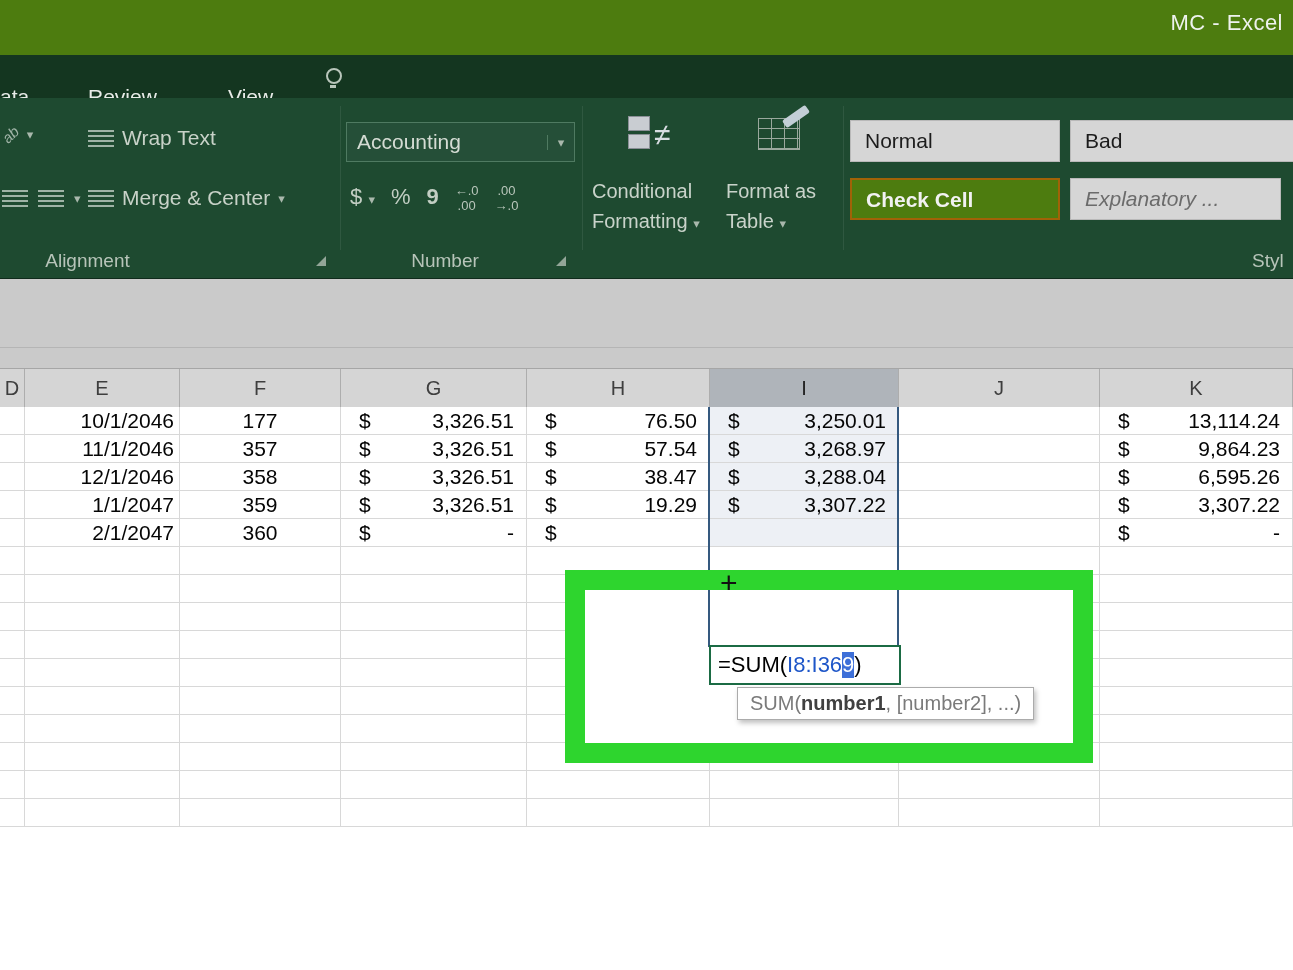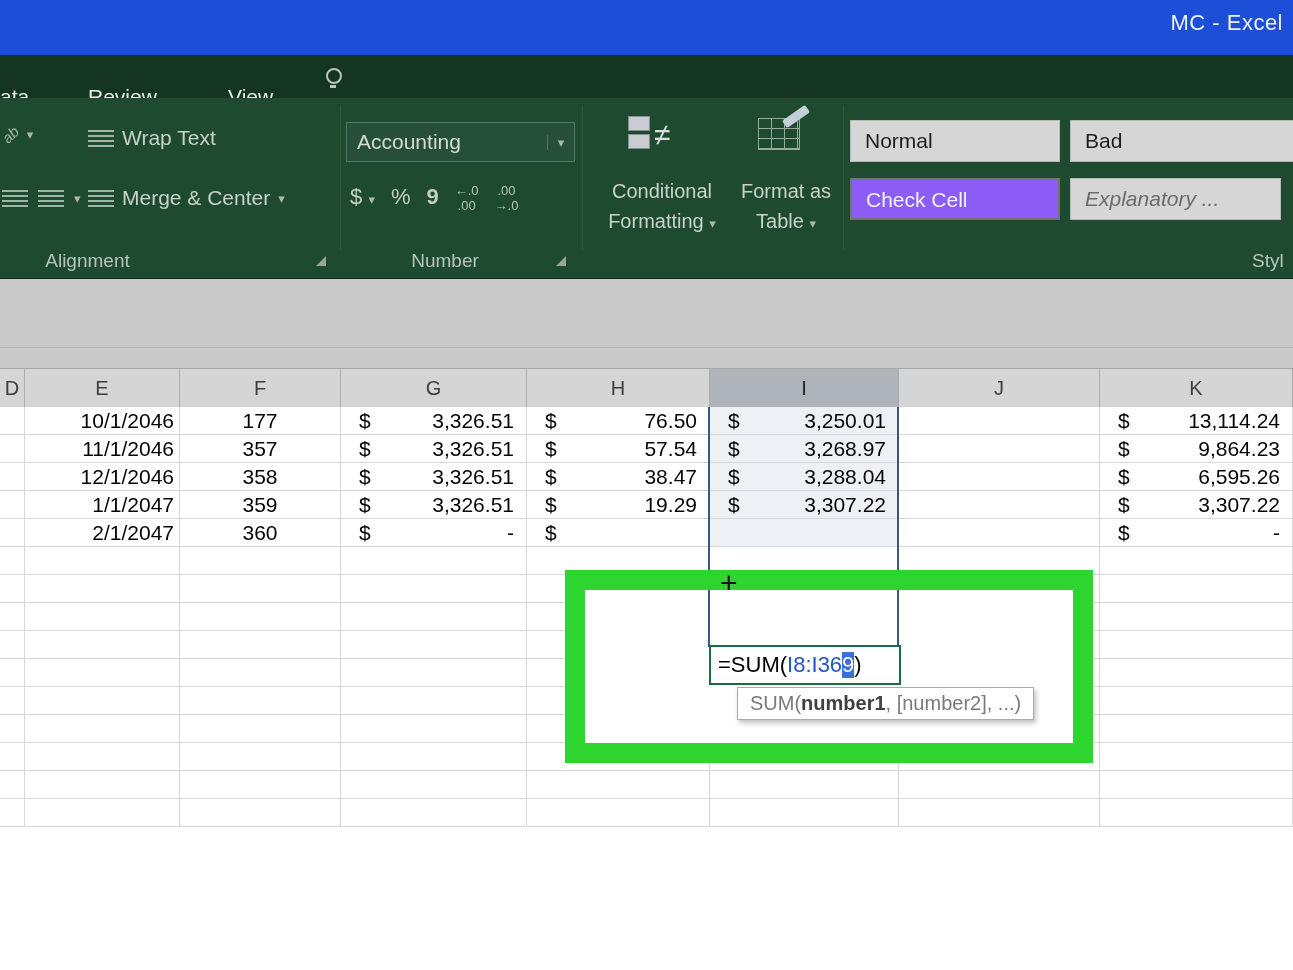--- a/index.html
+++ b/index.html
@@ -1,20 +1,20 @@
 <!DOCTYPE html>
 <html><head>
 <meta charset="utf-8">
 <style>
   html,body{margin:0;padding:0;background:#888;}
   .app{position:relative;width:1293px;height:970px;overflow:hidden;background:#fff;
        font-family:"Liberation Sans",sans-serif;}
 
   
-  .titlebar{position:absolute;left:0;top:0;width:100%;height:55px;background:#1d4ed8;}
+  .titlebar{position:absolute;left:0;top:0;width:100%;height:55px;background:#4d7c0f;}
   .title-text{position:absolute;right:10px;top:10px;font-size:22px;color:#eef2ee;letter-spacing:.5px;}
   .tabsrow{position:absolute;left:0;top:55px;width:100%;height:43px;background:#143620;}
   .tab{position:absolute;top:8px;font-size:21px;color:#e8ece8;margin-top:22px;}
   .tab-data{left:0;}
   .tab-review{left:88px;text-align:center;}
   .tab-view{left:228px;}
   .bulb{position:absolute;left:326px;top:13px;width:12px;height:12px;border:2px solid #b9c6bb;border-radius:50%;}
   .bulb::after{content:"";position:absolute;left:2px;bottom:-6px;width:6px;height:3px;background:#b9c6bb;}
   .tellme{position:absolute;left:354px;top:9px;font-size:21px;color:#9fb5a6;}
 
@@ -38,28 +38,28 @@
   .cf-icon{position:absolute;left:624px;top:12px;width:64px;height:56px;}
   .cf-icon .sq{position:absolute;width:20px;height:13px;background:#c9cdd2;border:1px solid #8a8f96;}
   .cf-icon .s1{left:4px;top:6px;}
   .cf-icon .s2{left:4px;top:24px;}
   .cf-icon .neq{position:absolute;left:30px;top:8px;font-size:30px;color:#d8dde2;}
   .fat-icon{position:absolute;left:748px;top:12px;width:70px;height:54px;}
   .fat-icon .grid{position:absolute;left:10px;top:8px;width:40px;height:30px;border:1px solid #9aa89d;
       background:repeating-linear-gradient(to bottom,transparent 0 9px,#9aa89d 9px 10px),
                  repeating-linear-gradient(to right,transparent 0 12px,#9aa89d 12px 13px);}
   .fat-icon .brush{position:absolute;left:34px;top:2px;width:28px;height:9px;background:#c3ced6;transform:rotate(-35deg);border-radius:2px;}
-  .twoLine{position:absolute;text-align:center;color:#c9d3ca;font-size:20px;}
+  .twoLine{position:absolute;text-align:left;color:#c9d3ca;font-size:20px;}
   .chip{position:absolute;width:210px;height:42px;box-sizing:border-box;font-size:21px;line-height:40px;
         padding-left:14px;background:#d6d6d6;color:#1c1c1c;border:1px solid #b9b9b9;overflow:hidden;white-space:nowrap;}
   .chip.c1{left:850px;top:22px;}
   .chip.c2{left:1070px;top:22px;width:229px;}
   .chip.c3{left:850px;top:80px;}
   .chip.c4{left:1070px;top:80px;width:211px;}
-  .chip.check{background:#8b5cf6;color:#f2f2f2;border:2px solid #737373;font-weight:normal;}
+  .chip.check{background:#4d7c0f;color:#f2f2f2;border:2px solid #a16207;font-weight:bold;}
   .chip.expl{font-style:italic;color:#6b6b6b;}
 
   
   .graybar{position:absolute;left:0;top:279px;width:100%;height:89px;background:#cacaca;}
   .graybar::after{content:"";position:absolute;left:0;top:68px;width:100%;height:1px;background:#b5b5b5;}
 
   
   .colheaders{position:absolute;left:0;top:368px;width:100%;height:38px;display:flex;background:#d5d5d5;
               border-top:1px solid #a6a6a6;border-bottom:1px solid #9c9c9c;box-sizing:content-box;}
   .ch{box-sizing:border-box;border-right:1px solid #adadad;text-align:center;line-height:38px;

